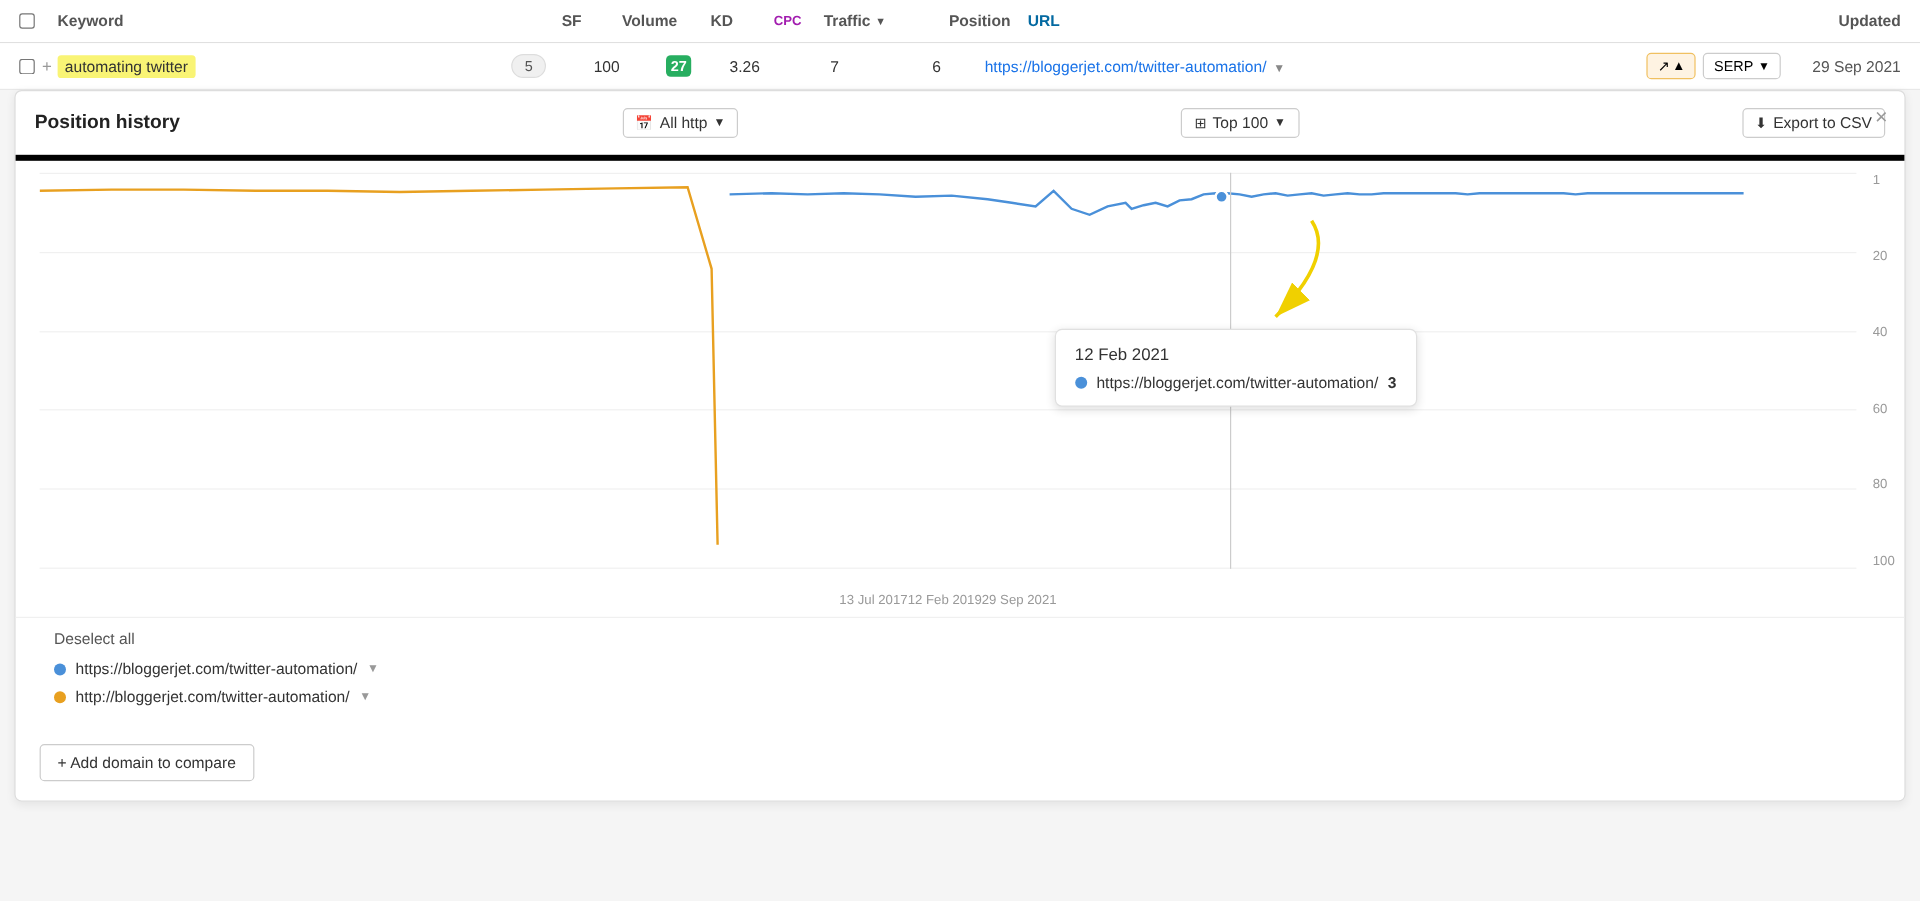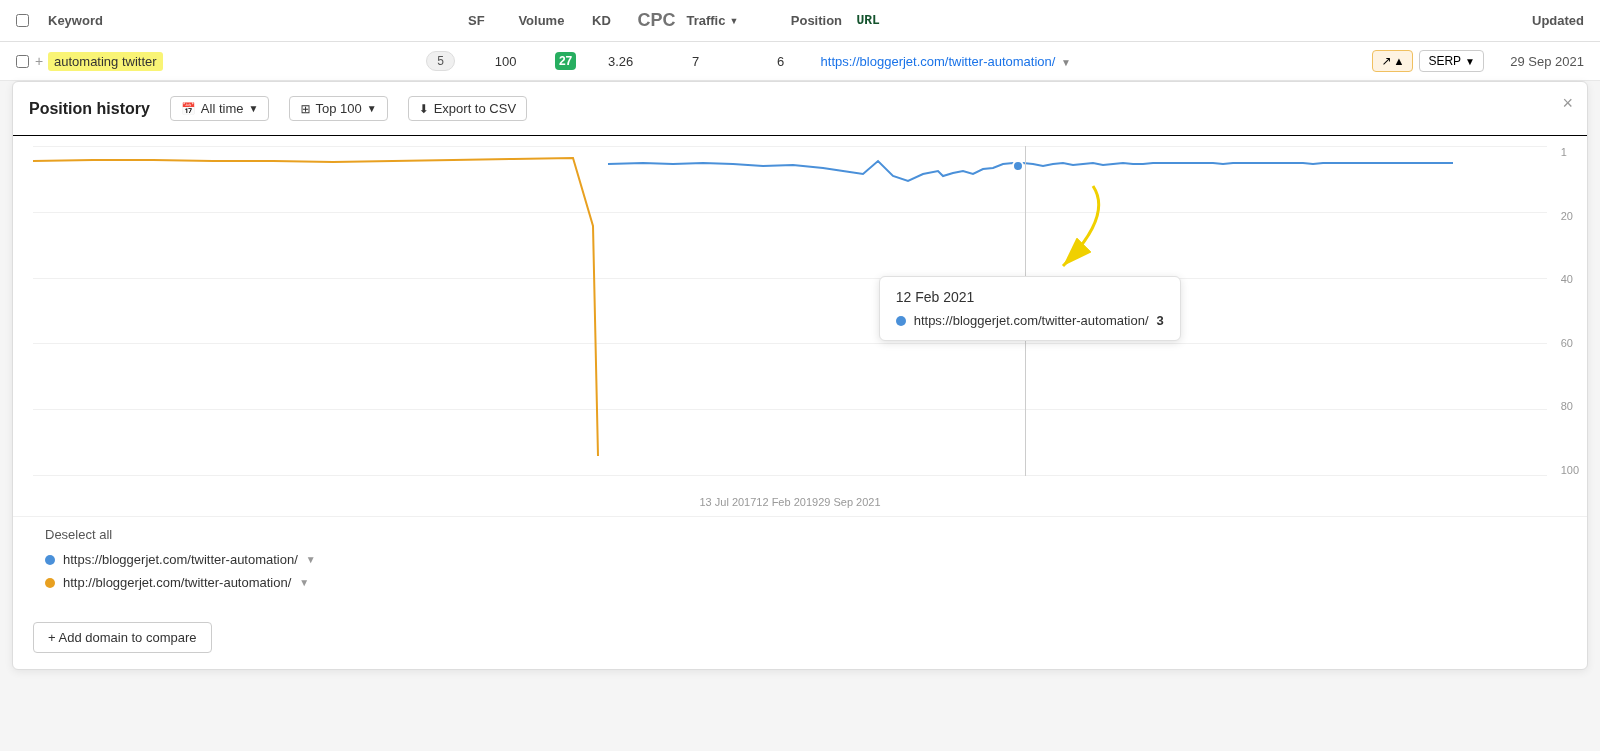--- a/index.html
+++ b/index.html
@@ -16,24 +16,24 @@
       border-bottom: 1px solid #e0e0e0;
       padding: 10px 16px;
       gap: 0;
     }
     .th-checkbox { width: 32px; display: flex; align-items: center; }
     .th-checkbox input[type=checkbox] { cursor: pointer; }
     .th-keyword { flex: 1; font-weight: 600; color: #555; font-size: 13px; }
     .th-sf { width: 60px; text-align: center; font-weight: 600; color: #555; font-size: 13px; }
     .th-volume { width: 70px; text-align: center; font-weight: 600; color: #555; font-size: 13px; }
     .th-kd { width: 50px; text-align: center; font-weight: 600; color: #555; font-size: 13px; }
-    .th-cpc { width: 60px; text-align: center; font-weight: 600; color: #737373; font-size: 18px; }
+    .th-cpc { width: 60px; text-align: center; font-weight: 600; color: #a21caf; font-size: 11px; }
     .th-traffic { width: 90px; text-align: center; font-weight: 600; color: #555; font-size: 13px; }
     .th-position { width: 80px; text-align: center; font-weight: 600; color: #555; font-size: 13px; }
-    .th-url { flex: 1.5; font-weight: 600; color: #14532d; font-size: 13px; font-family: Liberation Mono, monospace; }
+    .th-url { flex: 1.5; font-weight: 600; color: #0369a1; font-size: 13px; }
     .th-updated { width: 130px; text-align: right; font-weight: 600; color: #555; font-size: 13px; }
 
     .data-row {
       display: flex;
       align-items: center;
       background: #fff;
       border-bottom: 1px solid #e8e8e8;
       padding: 8px 16px;
     }
     .dr-checkbox { width: 32px; display: flex; align-items: center; gap: 6px; }
@@ -100,22 +100,23 @@
       border-radius: 6px;
       margin: 0 12px 16px 12px;
       padding: 0;
       position: relative;
       box-shadow: 0 2px 8px rgba(0,0,0,0.07);
     }
     .panel-header {
       display: flex;
       align-items: center;
       padding: 14px 16px;
-      border-bottom: 1px solid #000000;
+      border-bottom: 5px solid #000000;
       gap: 20px;
+      justify-content: space-between;
     }
     .panel-title {
       font-size: 16px;
       font-weight: 700;
       color: #222;
     }
     .panel-control-btn {
       display: flex;
       align-items: center;
       gap: 5px;
@@ -335,21 +336,21 @@
   </div>
   <div class="dr-updated">29 Sep 2021</div>
 </div>
 
 <div class="panel">
   
   <div class="panel-header">
     <span class="panel-title">Position history</span>
     <button class="panel-control-btn">
       <span style="font-size:12px;">📅</span>
-      <span>All time</span>
+      <span>All http</span>
       <span style="font-size:10px;">▼</span>
     </button>
     <button class="panel-control-btn">
       <span style="font-size:12px;">⊞</span>
       <span>Top 100</span>
       <span style="font-size:10px;">▼</span>
     </button>
     <button class="panel-control-btn">
       <span style="font-size:12px;">⬇</span>
       <span>Export to CSV</span>

